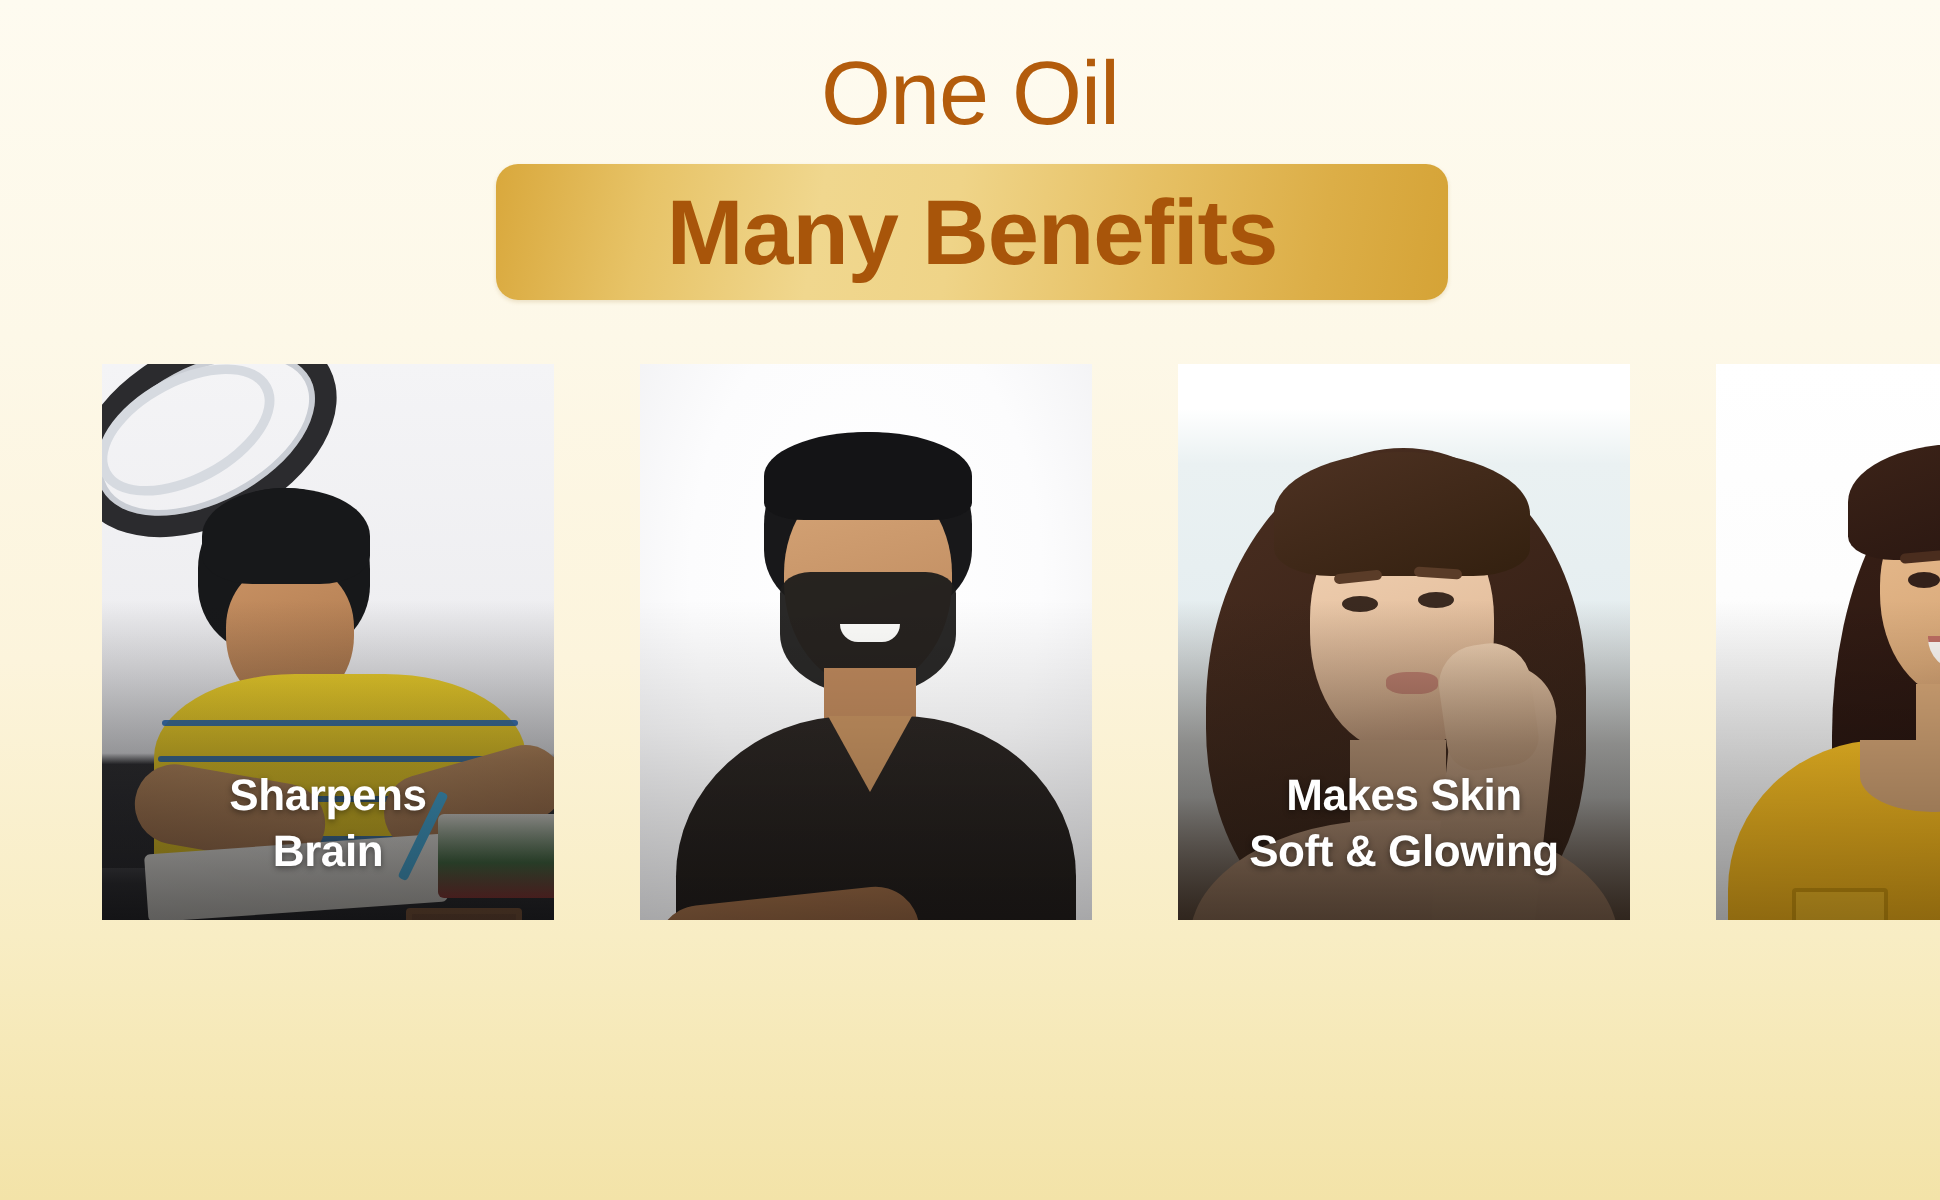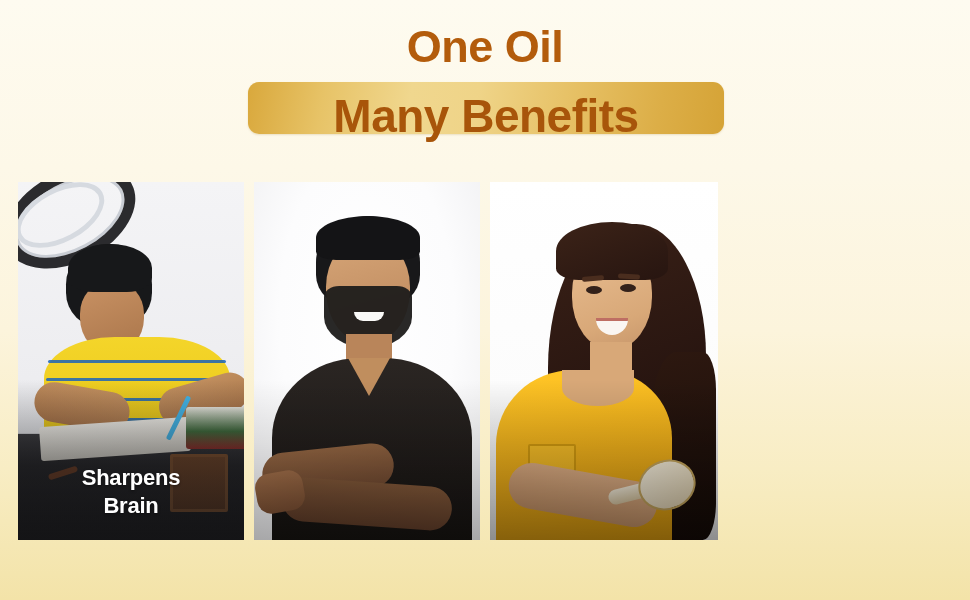--- a/index.html
+++ b/index.html
@@ -35,32 +35,32 @@
     height: 170px;
   }
 
   #headline-top {
     position: absolute;
     left: 0;
     top: 22px;
     width: 970px;
     text-align: center;
     font-size: 45px;
-    font-weight: 700;
+    font-weight: 400;
     letter-spacing: -0.5px;
     color: #B35C0C;
     line-height: 1.1;
   }
 
   #gold-banner {
     position: absolute;
     left: 248px;
     top: 82px;
     width: 476px;
-    height: 52px;
+    height: 68px;
     border-radius: 11px;
     background: linear-gradient(100deg,
         #D9A83C 0%,
         #E7C367 16%,
         #F0D78E 34%,
         #EFD488 48%,
         #E6C064 68%,
         #DCAE47 86%,
         #D5A336 100%);
     box-shadow: 0 1px 2px rgba(150, 110, 20, 0.18);
@@ -89,24 +89,25 @@
     top: 182px;
     width: 934px;
     height: 358px;
     display: flex;
     gap: 10px;
   }
 
   .benefit-card {
     position: relative;
     width: 226px;
-    height: 358px;
+    height: 278px;
     overflow: hidden;
     background: #ffffff;
     flex: 0 0 226px;
+    margin-left: 33px;
   }
   .benefit-card:last-child { flex: 0 0 228px; width: 228px; }
 
   .photo {
     position: absolute;
     inset: 0;
     overflow: hidden;
   }
 
   .caption {
@@ -501,20 +502,40 @@
         <div class="c2-neck"></div>
         <div class="c2-shirt"></div>
         <div class="c2-vneck"></div>
         <div class="c2-arm1"></div>
         <div class="c2-arm2"></div>
         <div class="c2-hand"></div>
       </div>
       <div class="scrim c2-scrim"></div>
     </div>
 
+    <div class="benefit-card">
+      <div class="photo">
+        <div class="c3-bg"></div>
+        <div class="c3-hair"></div>
+        <div class="c3-face"></div>
+        <div class="c3-hairfront"></div>
+        <div class="c3-brow-l"></div>
+        <div class="c3-brow-r"></div>
+        <div class="c3-eye-l"></div>
+        <div class="c3-eye-r"></div>
+        <div class="c3-lips"></div>
+        <div class="c3-neck"></div>
+        <div class="c3-shoulder"></div>
+        <div class="c3-arm"></div>
+        <div class="c3-hand"></div>
+      </div>
+      <div class="scrim c3-scrim"></div>
+      <div class="caption">Makes Skin
+Soft &amp; Glowing</div>
+    </div>
 
     <div class="benefit-card">
       <div class="photo">
         <div class="c4-bg"></div>
         <div class="c4-hair-back"></div>
         <div class="c4-face"></div>
         <div class="c4-hairfront"></div>
         <div class="c4-brow-l"></div>
         <div class="c4-brow-r"></div>
         <div class="c4-eye-l"></div>

